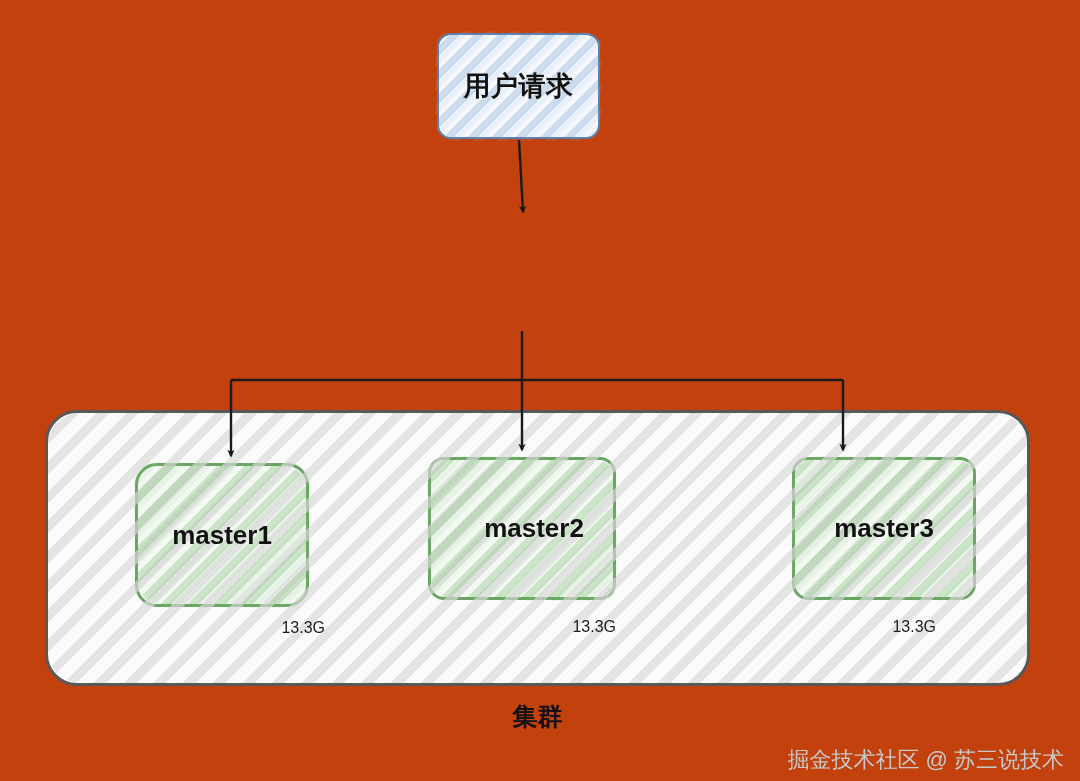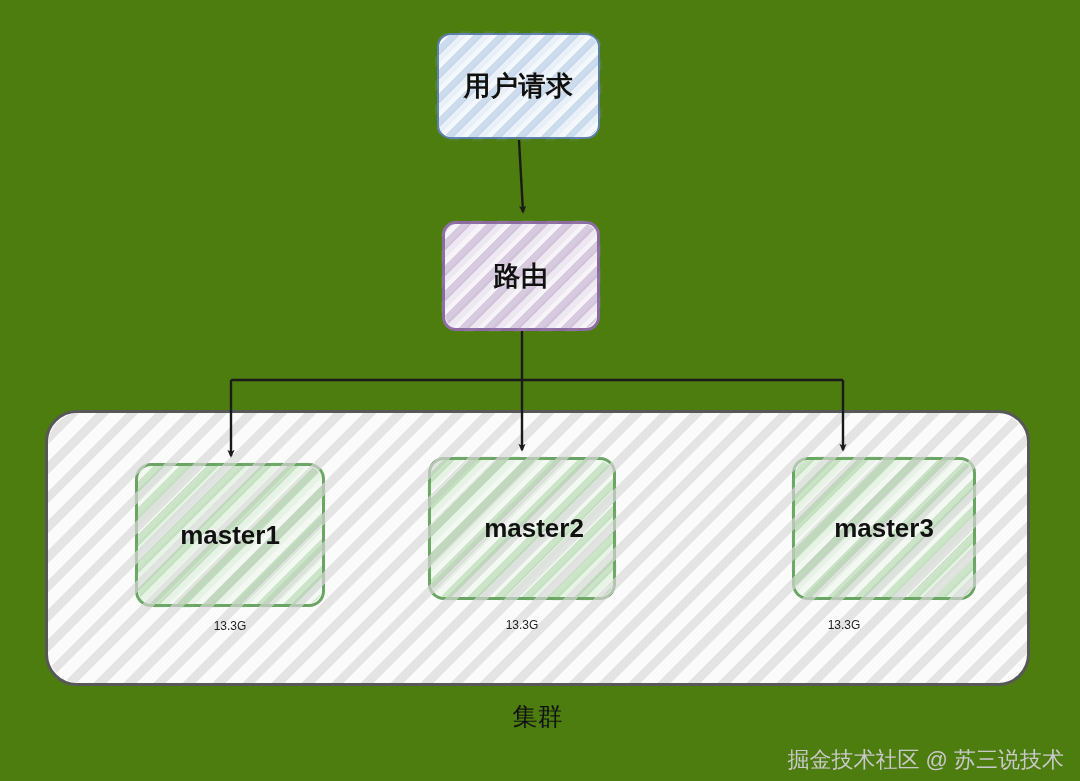--- a/index.html
+++ b/index.html
@@ -7,21 +7,21 @@
     padding: 0;
     background: #ffffff;
   }
   body {
     font-family: "Liberation Sans", "DejaVu Sans", sans-serif;
   }
   #canvas {
     position: relative;
     width: 1080px;
     height: 781px;
-    background: #4d7c0f;
+    background: #c2410c;
     overflow: hidden;
   }
 
   
   .node {
     position: absolute;
     box-sizing: border-box;
     display: flex;
     align-items: center;
     justify-content: center;
@@ -145,45 +145,45 @@
       -45deg,
       rgba(140,196,134,0.38) 0px,
       rgba(140,196,134,0.38) 8px,
       rgba(255,255,255,0) 8px,
       rgba(255,255,255,0) 19px);
   }
   .node-master .node-label {
     font-size: 26px;
     letter-spacing: 0px;
   }
-  #node-master1 { left: 135px; top: 463px; width: 190px; height: 144px; }
+  #node-master1 { left: 135px; top: 463px; width: 174px; height: 144px; border-radius: 22px; }
   #node-master2 { left: 428px; top: 457px; width: 188px; height: 143px; padding-left: 24px; }
   #node-master3 { left: 792px; top: 457px; width: 184px; height: 143px; }
 
   
   .capacity {
     position: absolute;
     z-index: 4;
-    font-size: 12px;
+    font-size: 16px;
     color: #1d1d1d;
-    text-align: center;
+    text-align: right;
     white-space: nowrap;
   }
   #cap-master1 { left: 135px; top: 619px; width: 190px; }
   #cap-master2 { left: 428px; top: 618px; width: 188px; }
   #cap-master3 { left: 752px; top: 618px; width: 184px; }
 
   
   #cluster-caption {
     position: absolute;
     left: 45px; top: 700px;
     width: 985px;
     text-align: center;
     font-size: 25px;
-    font-weight: normal;
+    font-weight: bold;
     color: #111111;
   }
 
   
   #watermark {
     position: absolute;
     right: 16px;
     bottom: 6px;
     font-size: 22px;
     color: #c9c9c9;
@@ -222,23 +222,20 @@
 
     <path d="M522,380 L522,450" stroke="#1a1a1a" stroke-width="2.4" fill="none" marker-end="url(#arrowhead)"></path>
 
     <path d="M843,380 L843,450" stroke="#1a1a1a" stroke-width="2.4" fill="none" marker-end="url(#arrowhead)"></path>
   </svg>
 
   <div class="node" id="node-request">
     <span class="node-label">用户请求</span>
   </div>
 
-  <div class="node" id="node-router">
-    <span class="node-label">路由</span>
-  </div>
 
   <div class="cluster"></div>
 
   <div class="node node-master" id="node-master1">
     <span class="node-label">master1</span>
   </div>
   <div class="node node-master" id="node-master2">
     <span class="node-label">master2</span>
   </div>
   <div class="node node-master" id="node-master3">

